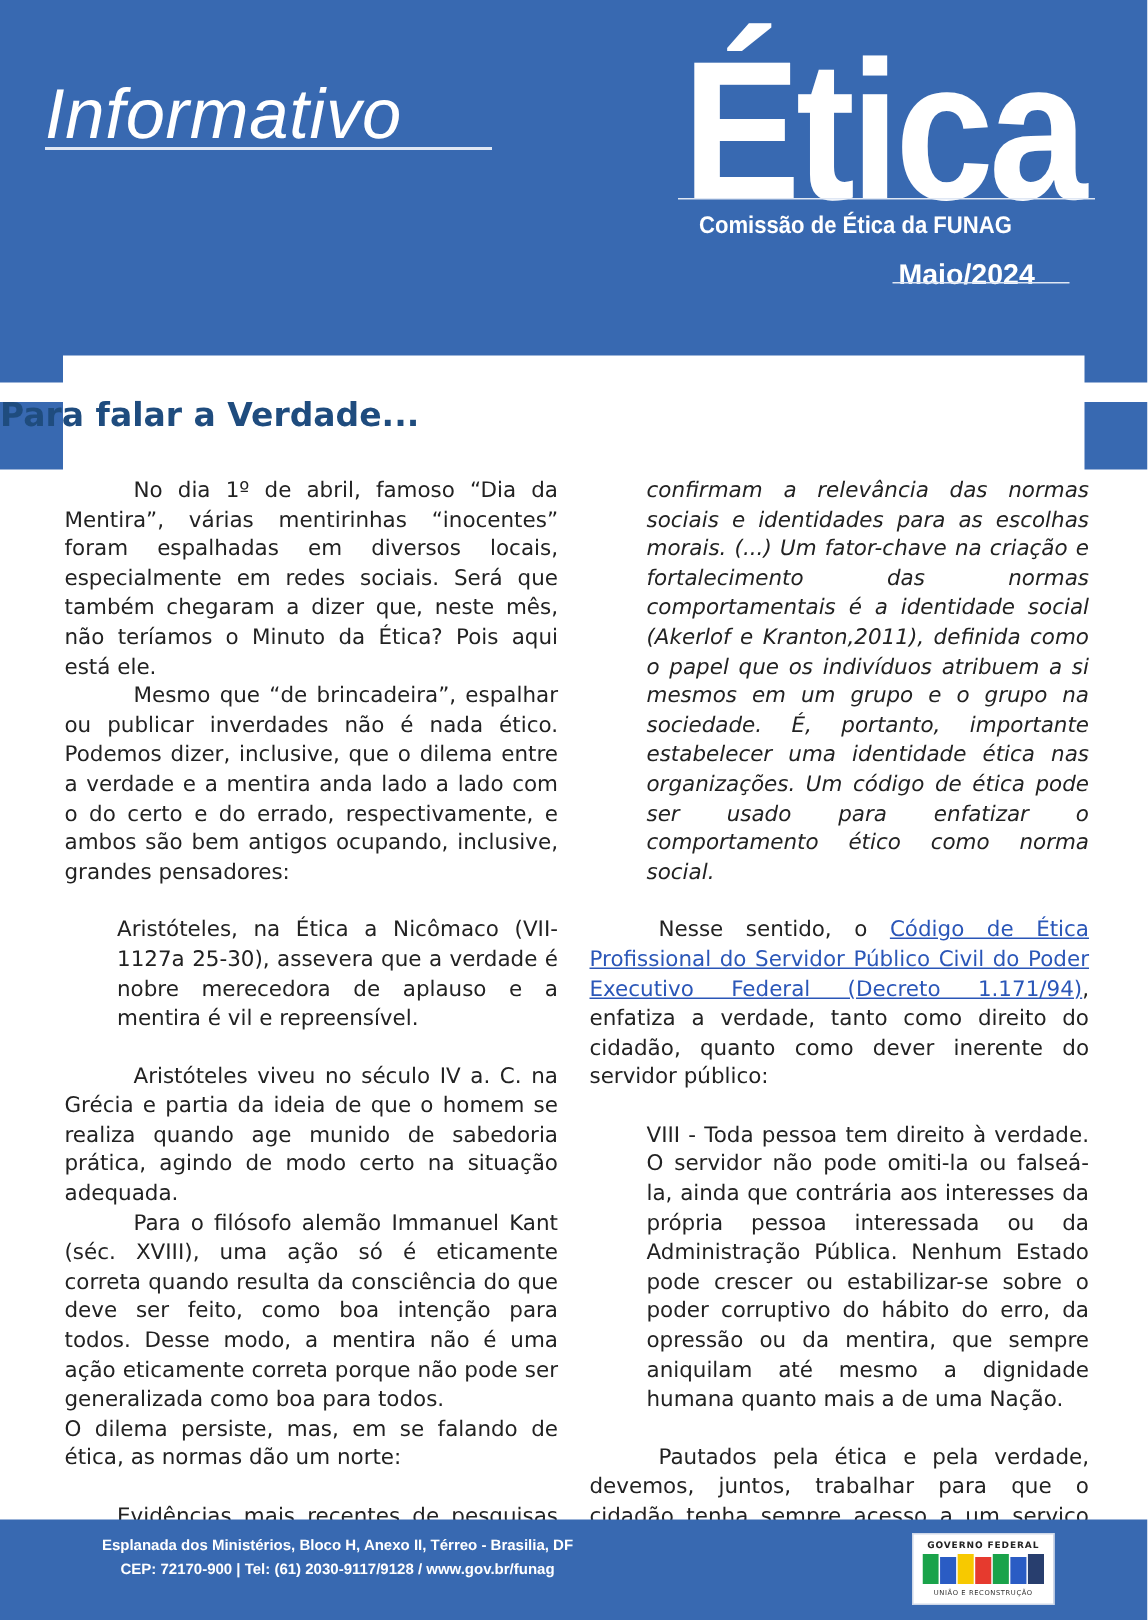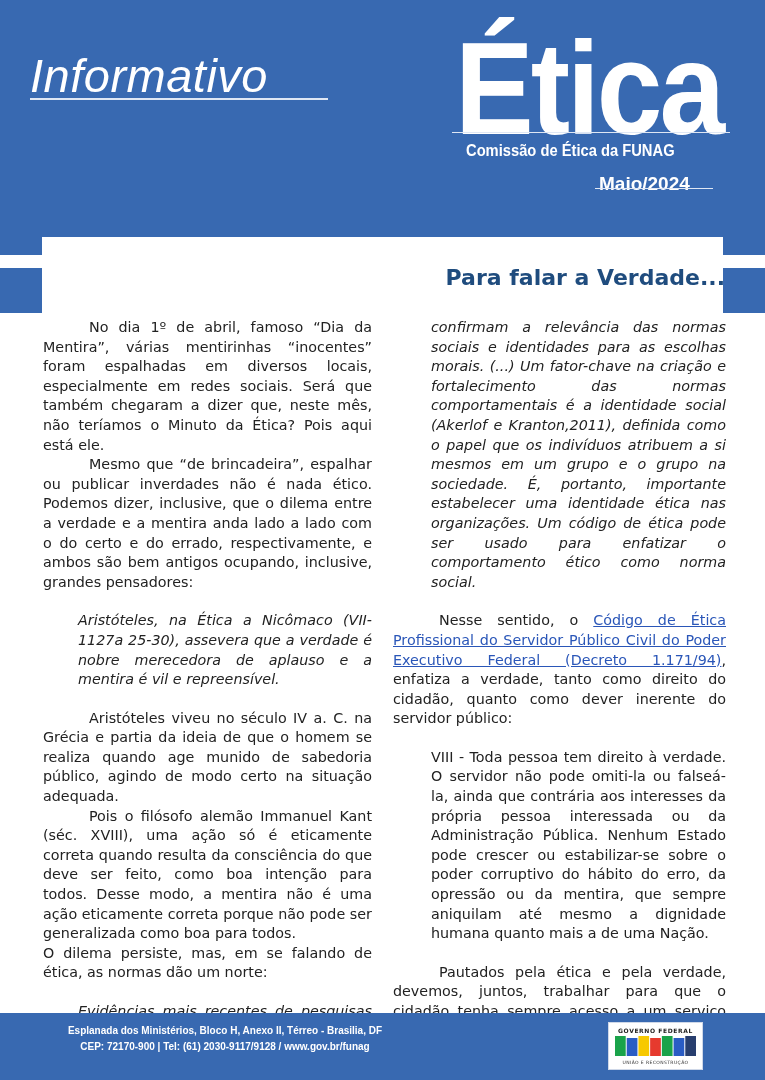--- a/index.html
+++ b/index.html
@@ -40,32 +40,32 @@
     transform: scaleX(0.92); transform-origin: left;
   }
   .date {
     position: absolute; left: 599px; top: 173px;
     font-family: "Liberation Sans", sans-serif; font-weight: bold; font-size: 19px; color: #fff;
   }
   .date-rule {
     position: absolute; left: 595px; top: 188px; width: 118px; height: 1px; background: #dfe7f4;
   }
   .title {
-    position: absolute; left: 0; width: 725px; top: 265px; text-align: right;
+    position: absolute; left: 0; width: 725px; top: 265px; text-align: left;
     font-family: "DejaVu Sans", sans-serif; font-weight: bold; font-size: 22px; color: #1f4c7e;
   }
   .col {
     position: absolute; top: 318px; font-size: 14.3px; line-height: 19.6px;
     text-align: justify; color: #222;
   }
   .col-left { left: 43px; width: 329px; }
   .col-right { left: 393px; width: 333px; }
   .col p { margin: 0; }
   .indent { text-indent: 46px; }
-  .quote { font-style: italic; padding-left: 35px; }
+  .quote { padding-left: 35px; }
   .quote-right { font-style: italic; padding-left: 38px; }
   .gap { height: 19px; }
   .link { color: #2a56b8; text-decoration: underline; }
   .article { padding-left: 38px; }
   .footer {
     position: absolute; left: 0; top: 1013px; width: 765px; height: 67px; background: #3869b1;
   }
   .addr {
     position: absolute; left: 60px; top: 1023px; width: 330px; text-align: center;
     font-family: "Liberation Sans", sans-serif; font-weight: bold; font-size: 10px;
@@ -98,22 +98,22 @@
 <div class="side-block side-right"></div>
 
 <h1 class="title" style="margin:0">Para falar a Verdade...</h1>
 
 <div class="col col-left">
   <p class="indent">No dia 1º de abril, famoso “Dia da Mentira”, várias mentirinhas “inocentes” foram espalhadas em diversos locais, especialmente em redes sociais. Será que também chegaram a dizer que, neste mês, não teríamos o Minuto da Ética? Pois aqui está ele.</p>
   <p class="indent">Mesmo que “de brincadeira”, espalhar ou publicar inverdades não é nada ético. Podemos dizer, inclusive, que o dilema entre a verdade e a mentira anda lado a lado com o do certo e do errado, respectivamente, e ambos são bem antigos ocupando, inclusive, grandes pensadores:</p>
   <div class="gap"></div>
   <p class="quote">Aristóteles, na Ética a Nicômaco (VII-1127a 25-30), assevera que a verdade é nobre merecedora de aplauso e a mentira  é vil e repreensível.</p>
   <div class="gap"></div>
-  <p class="indent">Aristóteles viveu no século IV a. C. na Grécia e partia da ideia de que o homem se realiza quando age munido de sabedoria público, agindo de modo certo na situação adequada.</p>
-  <p class="indent">Pois o filósofo alemão Immanuel Kant (séc. XVIII), uma ação só é eticamente correta quando resulta da consciência do que deve ser feito, como boa intenção para todos. Desse modo, a mentira não é uma ação eticamente correta porque não pode ser generalizada como boa para todos.</p>
+  <p class="indent">Aristóteles viveu no século IV a. C. na Grécia e partia da ideia de que o homem se realiza quando age munido de sabedoria prática, agindo de modo certo na situação adequada.</p>
+  <p class="indent">Para o filósofo alemão Immanuel Kant (séc. XVIII), uma ação só é eticamente correta quando resulta da consciência do que deve ser feito, como boa intenção para todos. Desse modo, a mentira não é uma ação eticamente correta porque não pode ser generalizada como boa para todos.</p>
   <p>O dilema persiste, mas, em se falando de ética, as normas dão um norte:</p>
   <div class="gap"></div>
   <p class="quote">Evidências mais recentes de pesquisas sobre ética comportamental,</p>
 </div>
 
 <div class="col col-right">
   <p class="quote-right">confirmam a relevância das normas sociais e identidades para as escolhas morais. (...) Um fator-chave na criação e fortalecimento das normas comportamentais é a identidade social (Akerlof e Kranton,2011), definida como o papel que os indivíduos atribuem a si mesmos em um grupo e o grupo na sociedade. É, portanto, importante estabelecer uma identidade ética nas organizações. Um código de ética pode ser usado para enfatizar o comportamento ético como norma social.</p>
   <div class="gap"></div>
   <p class="indent"><span>Nesse sentido, o </span><a class="link" href="#">Código de Ética Profissional do Servidor Público Civil do Poder Executivo Federal (Decreto 1.171/94)</a><span>, enfatiza a verdade, tanto como direito do cidadão, quanto como dever inerente do servidor público:</span></p>
   <div class="gap"></div>

